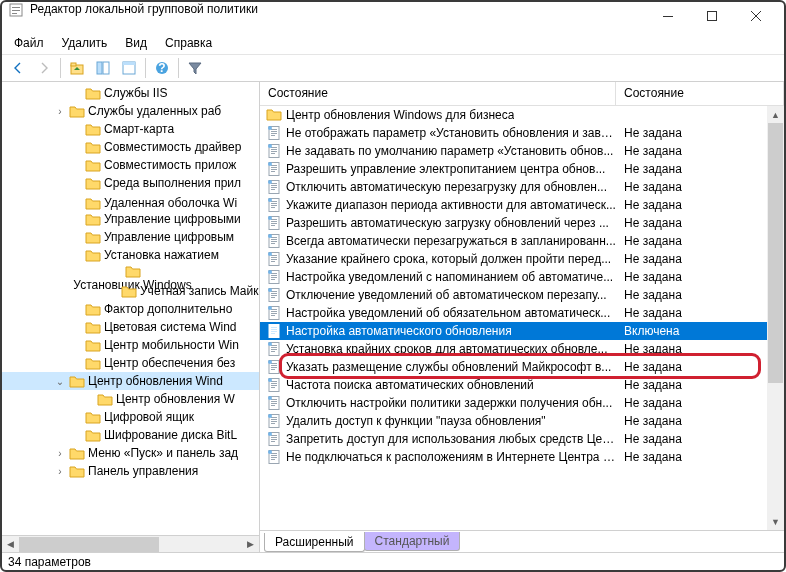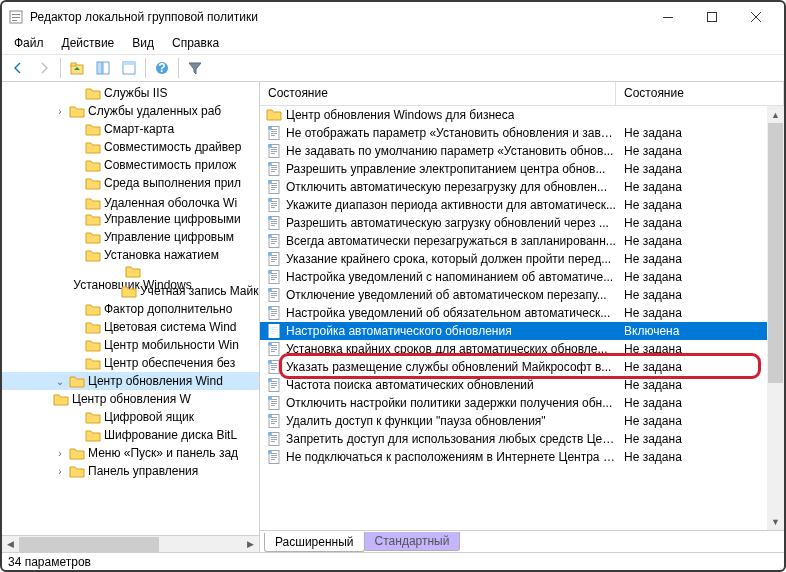--- a/index.html
+++ b/index.html
@@ -1,17 +1,17 @@
 <!DOCTYPE html>
 <html><head>
 <meta charset="utf-8">
 <style>
 *{box-sizing:border-box;margin:0;padding:0;font-family:"Segoe UI",Tahoma,sans-serif;font-size:12px;color:#000;user-select:none}
 body{background:#fff;width:786px;height:572px;border:2px solid #3a3a3a;border-radius:6px;position:relative;overflow:hidden}
-.titlebar{height:30px;display:flex;align-items:center;padding:0 6px}
+.titlebar{height:30px;display:flex;align-items:flex-start;padding:0 6px}
 .titlebar .icon{width:16px;height:16px;margin-right:6px;display:flex;align-items:center;justify-content:center}
 .titlebar .title{flex:1;font-size:12px}
 .winbtns{display:flex}
 .winbtn{width:44px;height:28px;display:flex;align-items:center;justify-content:center;font-size:13px;color:#333}
 .menubar{height:22px;display:flex;align-items:center;padding:0 4px;gap:2px}
 .menubar span{padding:2px 8px}
 .toolbar{height:28px;display:flex;align-items:center;padding:0 4px;border-top:1px solid #e5e5e5;border-bottom:1px solid #d0d0d0;gap:2px}
 .tbtn{width:24px;height:24px;display:flex;align-items:center;justify-content:center;border:1px solid transparent}
 .sep{width:1px;height:20px;background:#d0d0d0;margin:0 2px}
 .content{display:flex;height:470px}
@@ -78,21 +78,21 @@
         <svg width="10" height="10">
           <line x1="0" y1="0" x2="10" y2="10" stroke="#333"></line>
           <line x1="10" y1="0" x2="0" y2="10" stroke="#333"></line>
         </svg>
       </div>
   </div>
 </div>
 
 <div class="menubar">
   <span>Файл</span>
-  <span>Действие</span>
+  <span>Удалить</span>
   <span>Вид</span>
   <span>Справка</span>
 </div>
 
 <div class="toolbar">
   <div class="tbtn">
       <svg width="16" height="16">
         <path d="M10 3 L5 8 L10 13" fill="none" stroke="#1070c0" stroke-width="1.4"></path>
       </svg>
     </div>
@@ -285,21 +285,21 @@
         </div>
         <div class="tnode sel" style="padding-left: 52px;">
           <span class="expander">⌄</span>
           <span class="folder">
             <svg width="16" height="14">
               <path d="M1 3 h5 l1.5 2 H15 v8 H1 Z" fill="#ffd96a" stroke="#d9a420"></path>
             </svg>
           </span>
           <span class="lbl">Центр обновления Wind</span>
         </div>
-        <div class="tnode" style="padding-left: 36px;">
+        <div class="tnode" style="padding-left: 80px;">
           <span class="expander"></span>
           <span class="folder">
             <svg width="16" height="14">
               <path d="M1 3 h5 l1.5 2 H15 v8 H1 Z" fill="#ffd96a" stroke="#d9a420"></path>
             </svg>
           </span>
           <span class="lbl">Центр обновления W</span>
         </div>
         <div class="tnode" style="padding-left: 68px;">
           <span class="expander"></span>

